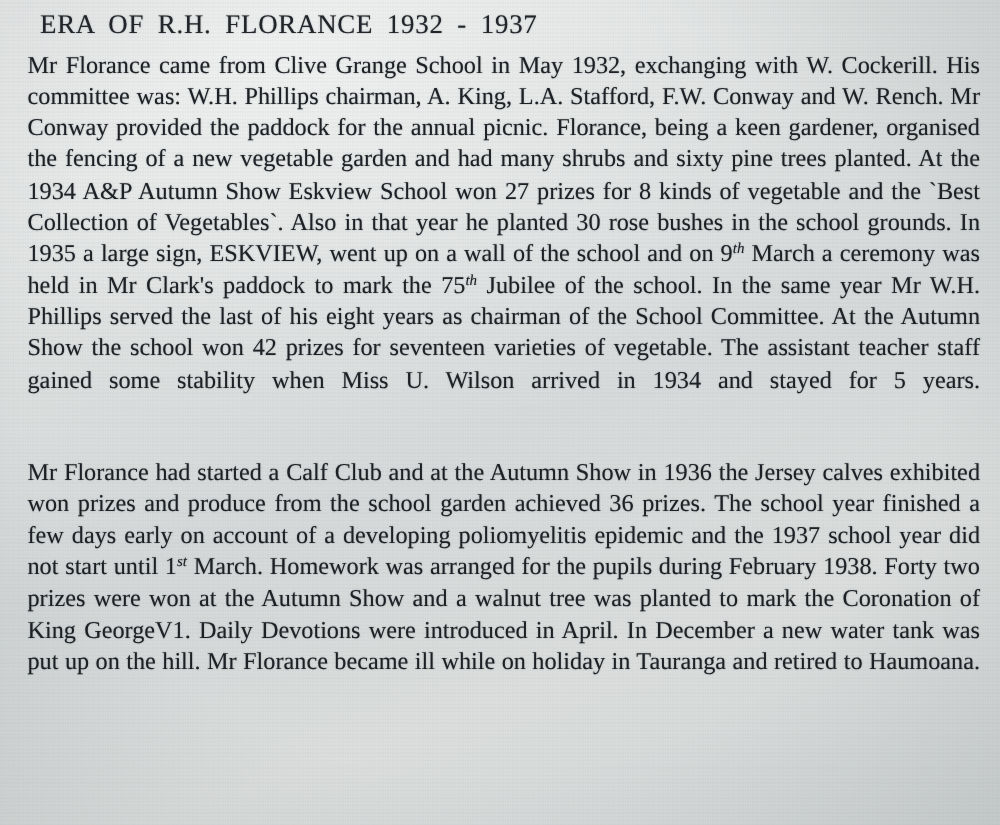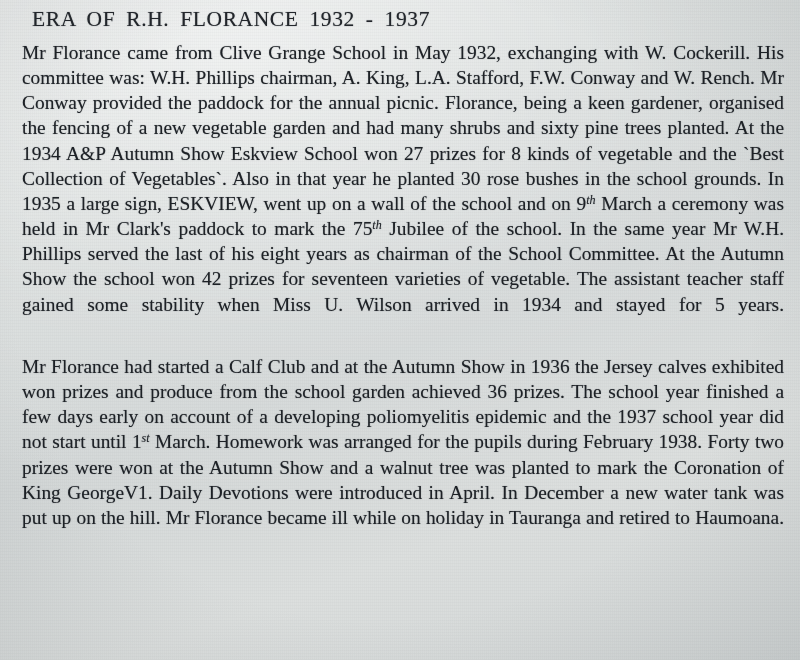--- a/index.html
+++ b/index.html
@@ -70,21 +70,21 @@
     font-size: 19.4px;
     line-height: 25.15px;
     text-align: justify;
     text-justify: inter-word;
     color: #1d2126;
     text-shadow: 0 0 1.05px rgba(36,42,48,0.50);
     -webkit-font-smoothing: antialiased;
   }
 
   #paragraph-two {
-    margin-top: 12px;
+    margin-top: 24px;
   }
 
   
   .doc-paragraph::after {
     content: "";
     display: inline-block;
     width: 100%;
   }
 
   sup {

